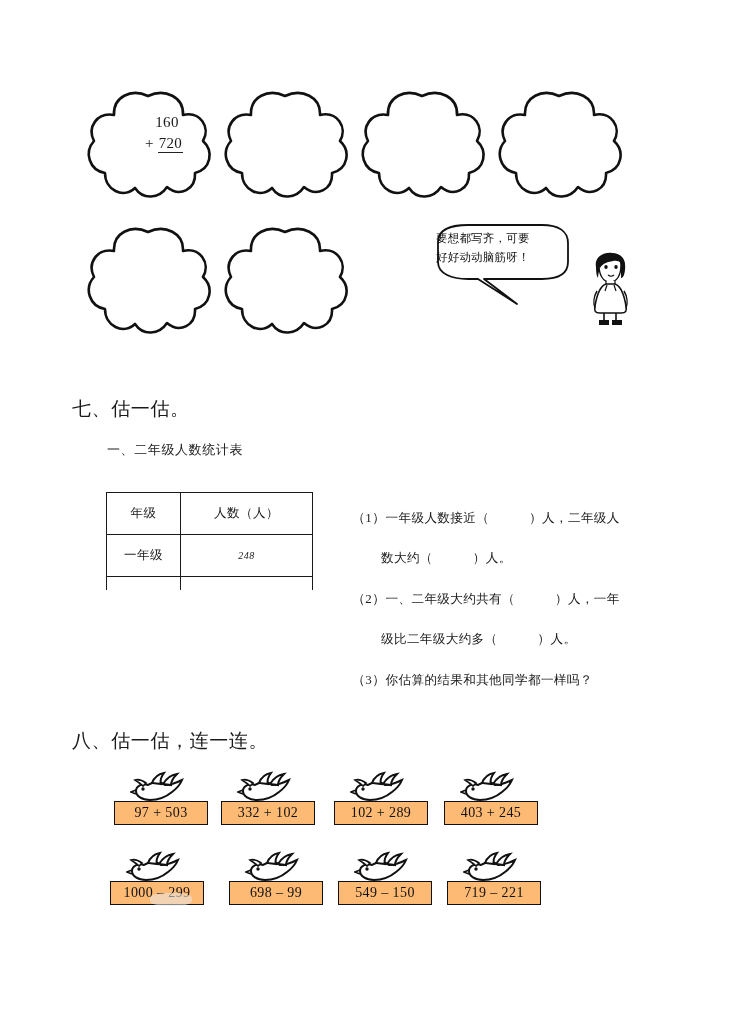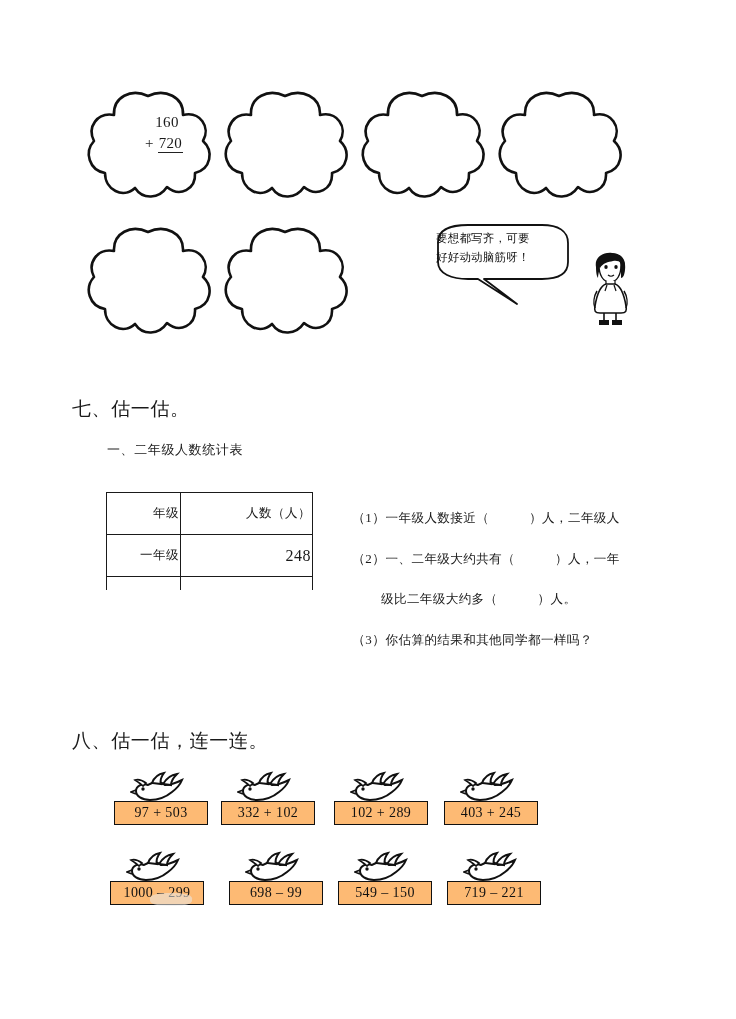--- a/index.html
+++ b/index.html
@@ -88,31 +88,32 @@
     overflow: hidden;
   }
   table.stat {
     border-collapse: collapse;
     width: 206px;
     table-layout: fixed;
   }
   table.stat td {
     border: 1.3px solid #1a1a1a;
     height: 39px;
-    text-align: right;
+    text-align: center;
     vertical-align: middle;
     font-family: "DejaVu Sans", sans-serif;
     font-size: 12.5px;
     color: #1a1a1a;
     letter-spacing: .5px;
   }
   table.stat td.num {
     font-family: "Liberation Serif", serif;
-    font-size: 16px;
+    font-size: 10px;
     letter-spacing: .5px;
+    font-style: italic;
   }
   table.stat col.c1 { width: 74px; }
   table.stat col.c2 { width: 132px; }
 
   
   .q-block { position: absolute; left: 352px; }
   .q-line {
     font-family: "DejaVu Sans", sans-serif;
     font-size: 12.6px;
     color: #1a1a1a;
@@ -286,20 +287,23 @@
           <td class="num">302</td>
         </tr>
       </tbody>
     </table>
   </div>
 
   <div class="q-block" style="top:486px;">
     <div class="q-line">
       <span class="q-num">（1）</span><span>一年级人数接近（</span><span class="blank"></span><span>）人，二年级人</span>
     </div>
+    <div class="q-line indent">
+      <span>数大约（</span><span class="blank"></span><span>）人。</span>
+    </div>
     <div class="q-line">
       <span class="q-num">（2）</span><span>一、二年级大约共有（</span><span class="blank"></span><span>）人，一年</span>
     </div>
     <div class="q-line indent">
       <span>级比二年级大约多（</span><span class="blank"></span><span>）人。</span>
     </div>
     <div class="q-line">
       <span class="q-num">（3）</span><span>你估算的结果和其他同学都一样吗？</span>
     </div>
   </div>

